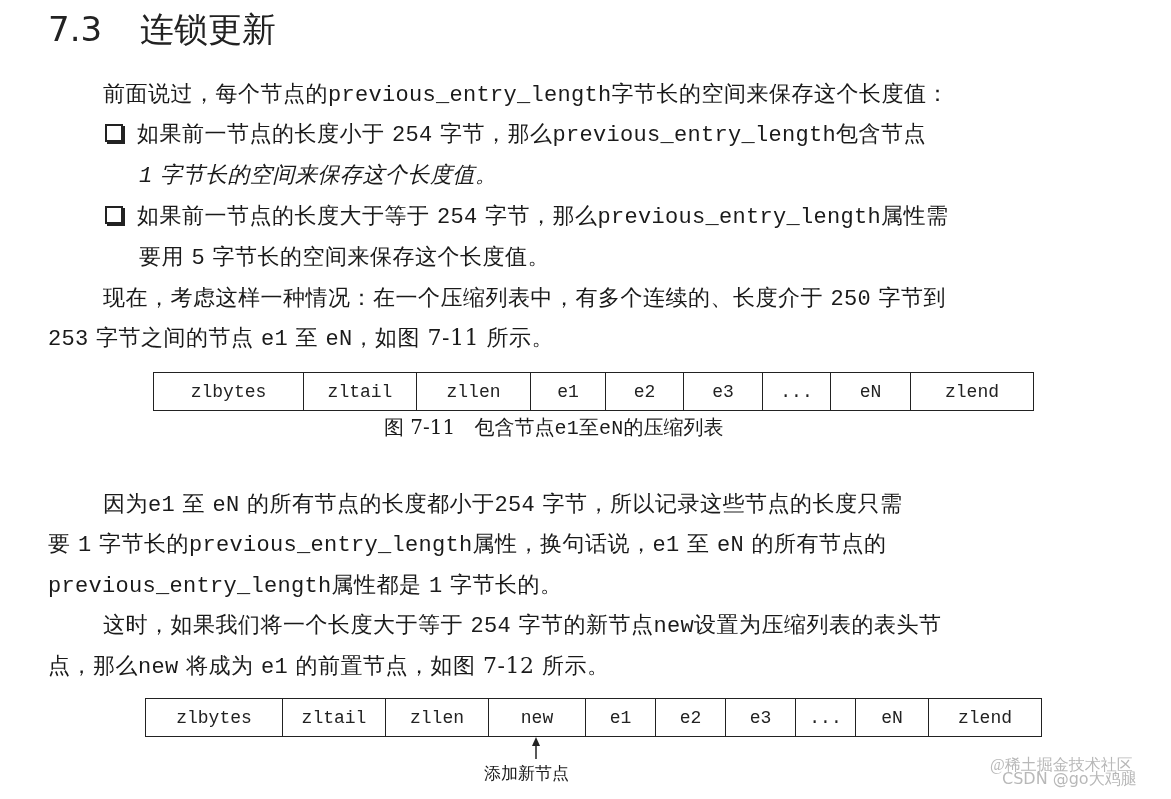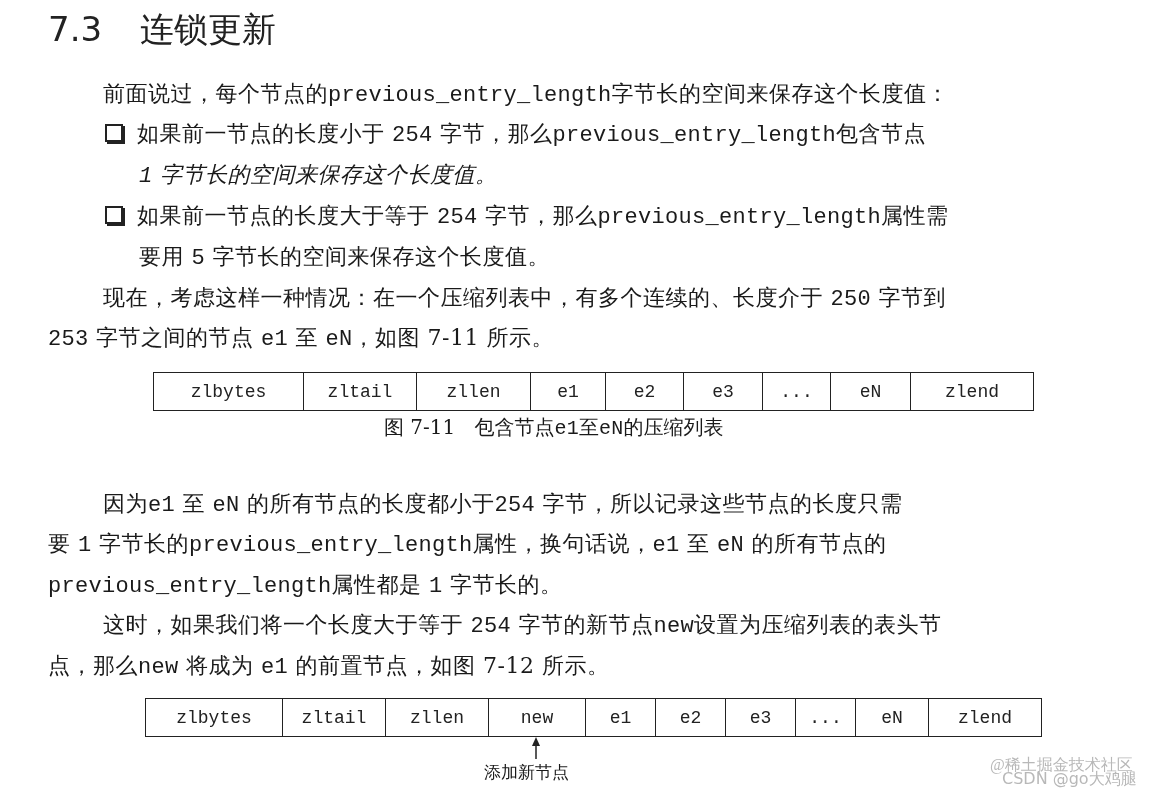--- a/index.html
+++ b/index.html
@@ -110,16 +110,16 @@
   <div class="cell" style="width:70px">e2</div>
   <div class="cell" style="width:70px">e3</div>
   <div class="cell" style="width:60px">...</div>
   <div class="cell" style="width:73px">eN</div>
   <div class="cell" style="width:112px">zlend</div>
 </div>
 <svg class="arrow" style="left:529px; top:737px;" width="14" height="22" viewBox="0 0 14 22">
   <line x1="7" y1="4" x2="7" y2="22" stroke="#222" stroke-width="1.5"></line>
   <polygon points="7,0 3,9 11,9" fill="#222"></polygon>
 </svg>
-<div class="abs addnote" style="left:484px; top:762px;font-family:Liberation Serif, serif;">添加新节点</div>
+<div class="abs addnote" style="left:484px; top:762px;">添加新节点</div>
 
 <div class="abs wm" style="left:990px; top:756px;font-family:Liberation Serif, serif;">@稀土掘金技术社区</div>
 <div class="abs wm" style="left:1002px; top:770px;">CSDN @go大鸡腿</div>
 
 </body></html>

